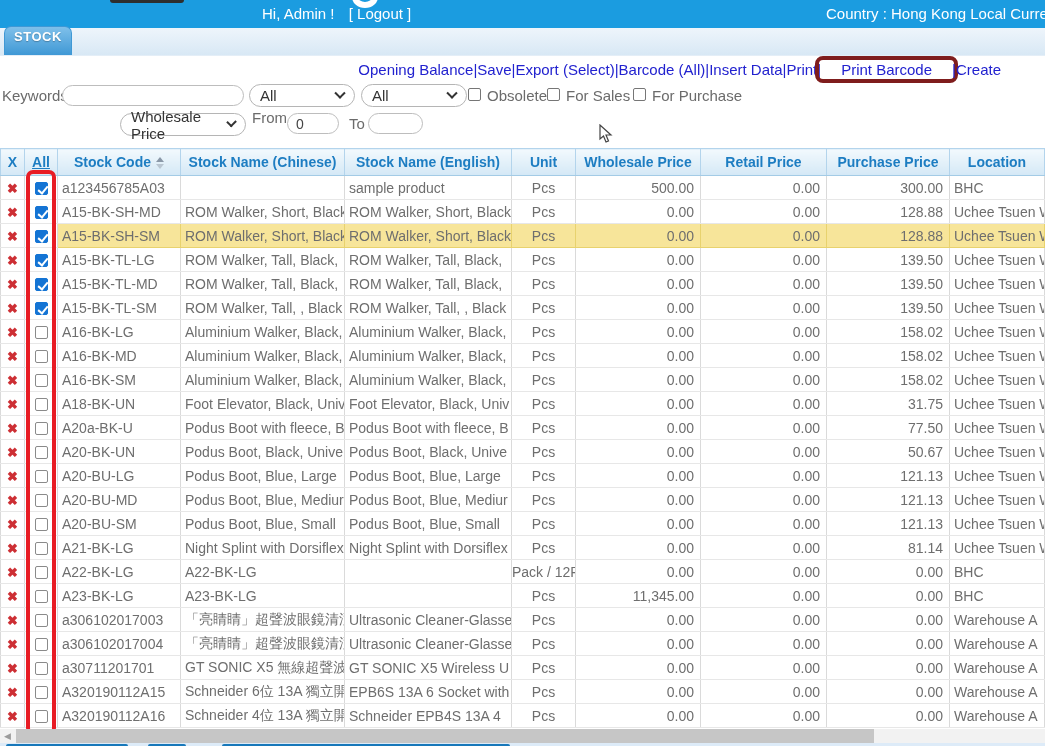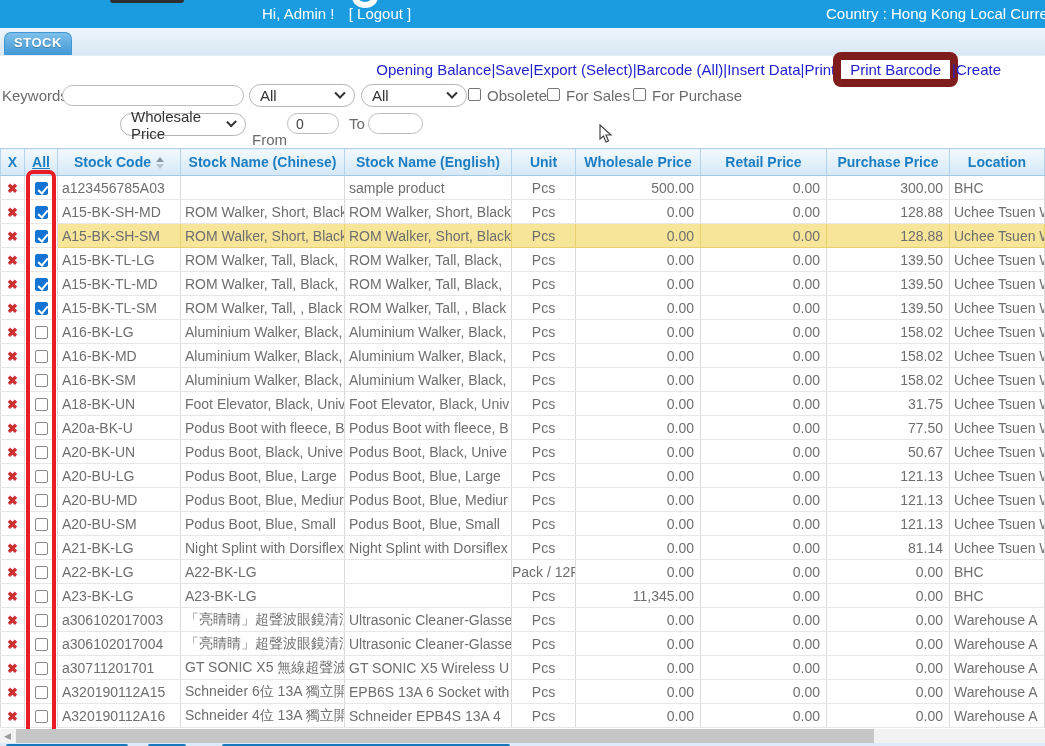--- a/index.html
+++ b/index.html
@@ -10,27 +10,27 @@
   
   .topbar { position:absolute; left:0; top:0; width:1045px; height:38px; background:#1b9ce0; color:#fff; overflow:hidden; }
   .logo-frag-dark { position:absolute; left:110px; top:0; width:74px; height:3px; background:#2e2e2e; border-radius:0 0 3px 3px; }
   .logo-frag-white { position:absolute; left:352px; top:-14px; width:26px; height:22px; border:6px solid #fff; border-radius:50%; }
   .topbar-center { position:absolute; left:262px; top:5px; font-size:15px; white-space:nowrap; }
   .topbar-center .logout { margin-left:10px; }
   .topbar-right { position:absolute; left:826px; top:5px; font-size:15px; white-space:nowrap; }
 
   
   .tabrow { position:absolute; left:0; top:28px; width:1045px; height:28px; background:linear-gradient(#eef5fb,#d8e8f5); border-bottom:1px solid #e4eef7; }
-  .tab { position:absolute; left:4px; bottom:0; height:23px; padding:2px 9px 0 9px; background:linear-gradient(#7fc0ea,#3f98d5); border:1px solid #3f98d5; border-bottom:none; border-radius:7px 7px 0 0; color:#fff; font-weight:bold; font-size:13px; letter-spacing:.5px; text-shadow:0 1px 1px rgba(0,0,0,.25);text-align:center; }
+  .tab { position:absolute; left:4px; bottom:0; height:29px; padding:2px 9px 0 9px; background:linear-gradient(#7fc0ea,#3f98d5); border:1px solid #3f98d5; border-bottom:none; border-radius:7px 7px 0 0; color:#fff; font-weight:bold; font-size:13px; letter-spacing:.5px; text-shadow:0 1px 1px rgba(0,0,0,.25);text-align:center; }
 
   
   .toolbar { position:absolute; left:0; top:56px; width:1045px; height:26px; background:#fff; display:flex; align-items:center; justify-content:flex-end; padding-right:44px; font-size:15px; }
   .tlink { color:#2222cf; cursor:pointer; white-space:nowrap; }
   .tsep { color:#2222cf; }
-  .ring { border:8px solid #7f1d1d; border-radius:8px; padding:1px 9px; margin:-4px -6px; }
+  .ring { border:4px solid #7f1d1d; border-radius:8px; padding:1px 22px; margin:-4px -6px; }
 
   
   .filters { position:absolute; left:0; top:80px; width:1045px; height:60px; font-size:15px; color:#6b6b6b; }
   .flabel { position:absolute; white-space:nowrap; }
   .finput { position:absolute; height:21px; border:1px solid #bdbdbd; border-radius:11px; padding:0 8px; font-size:14px; color:#444; font-family:"Liberation Sans",sans-serif; background:#fff; }
   .fselect { position:absolute; height:23px; border:1px solid #b5b5b5; border-radius:12px; background:#fff; color:#333; font-size:15px; display:flex; align-items:center; padding:0 10px; cursor:pointer; }
   .fselect .chev { margin-left:auto; width:8px; height:8px; border-right:2px solid #333; border-bottom:2px solid #333; transform:rotate(45deg) translate(-2px,-2px); }
   .fcb { position:absolute; width:13px; height:13px; border:1px solid #767676; border-radius:2px; background:#fff; cursor:pointer; }
 
   
@@ -116,21 +116,21 @@
     <div class="fselect" style="left:361px; top:4px; width:106px;">
       <span>All</span>
       <span class="chev"></span>
     </div>
     <span id="filter-cbs"><span class="fcb" style="left: 468px; top: 8px;"></span><span class="flabel" style="left: 487px; top: 7px;">Obsolete</span><span class="fcb" style="left: 547px; top: 8px;"></span><span class="flabel" style="left: 566px; top: 7px;">For Sales</span><span class="fcb" style="left: 633px; top: 8px;"></span><span class="flabel" style="left: 652px; top: 7px;">For Purchase</span></span>
 
     <div class="fselect" style="left:120px; top:33px; width:126px;">
       <span>Wholesale Price</span>
       <span class="chev"></span>
     </div>
-    <span class="flabel" style="left:252px; top:51px;">From</span>
+    <span class="flabel" style="left:252px; top:29px;">From</span>
     <input class="finput" style="left: 287px; top: 33px; width: 52px;" value="0">
     <span class="flabel" style="left:349px; top:35px;">To</span>
     <input class="finput" style="left: 368px; top: 33px; width: 55px;" value="">
   </div>
 
   <div class="tablewrap">
     <table>
       <colgroup>
         <col style="width:24px">
           <col style="width:33px">

